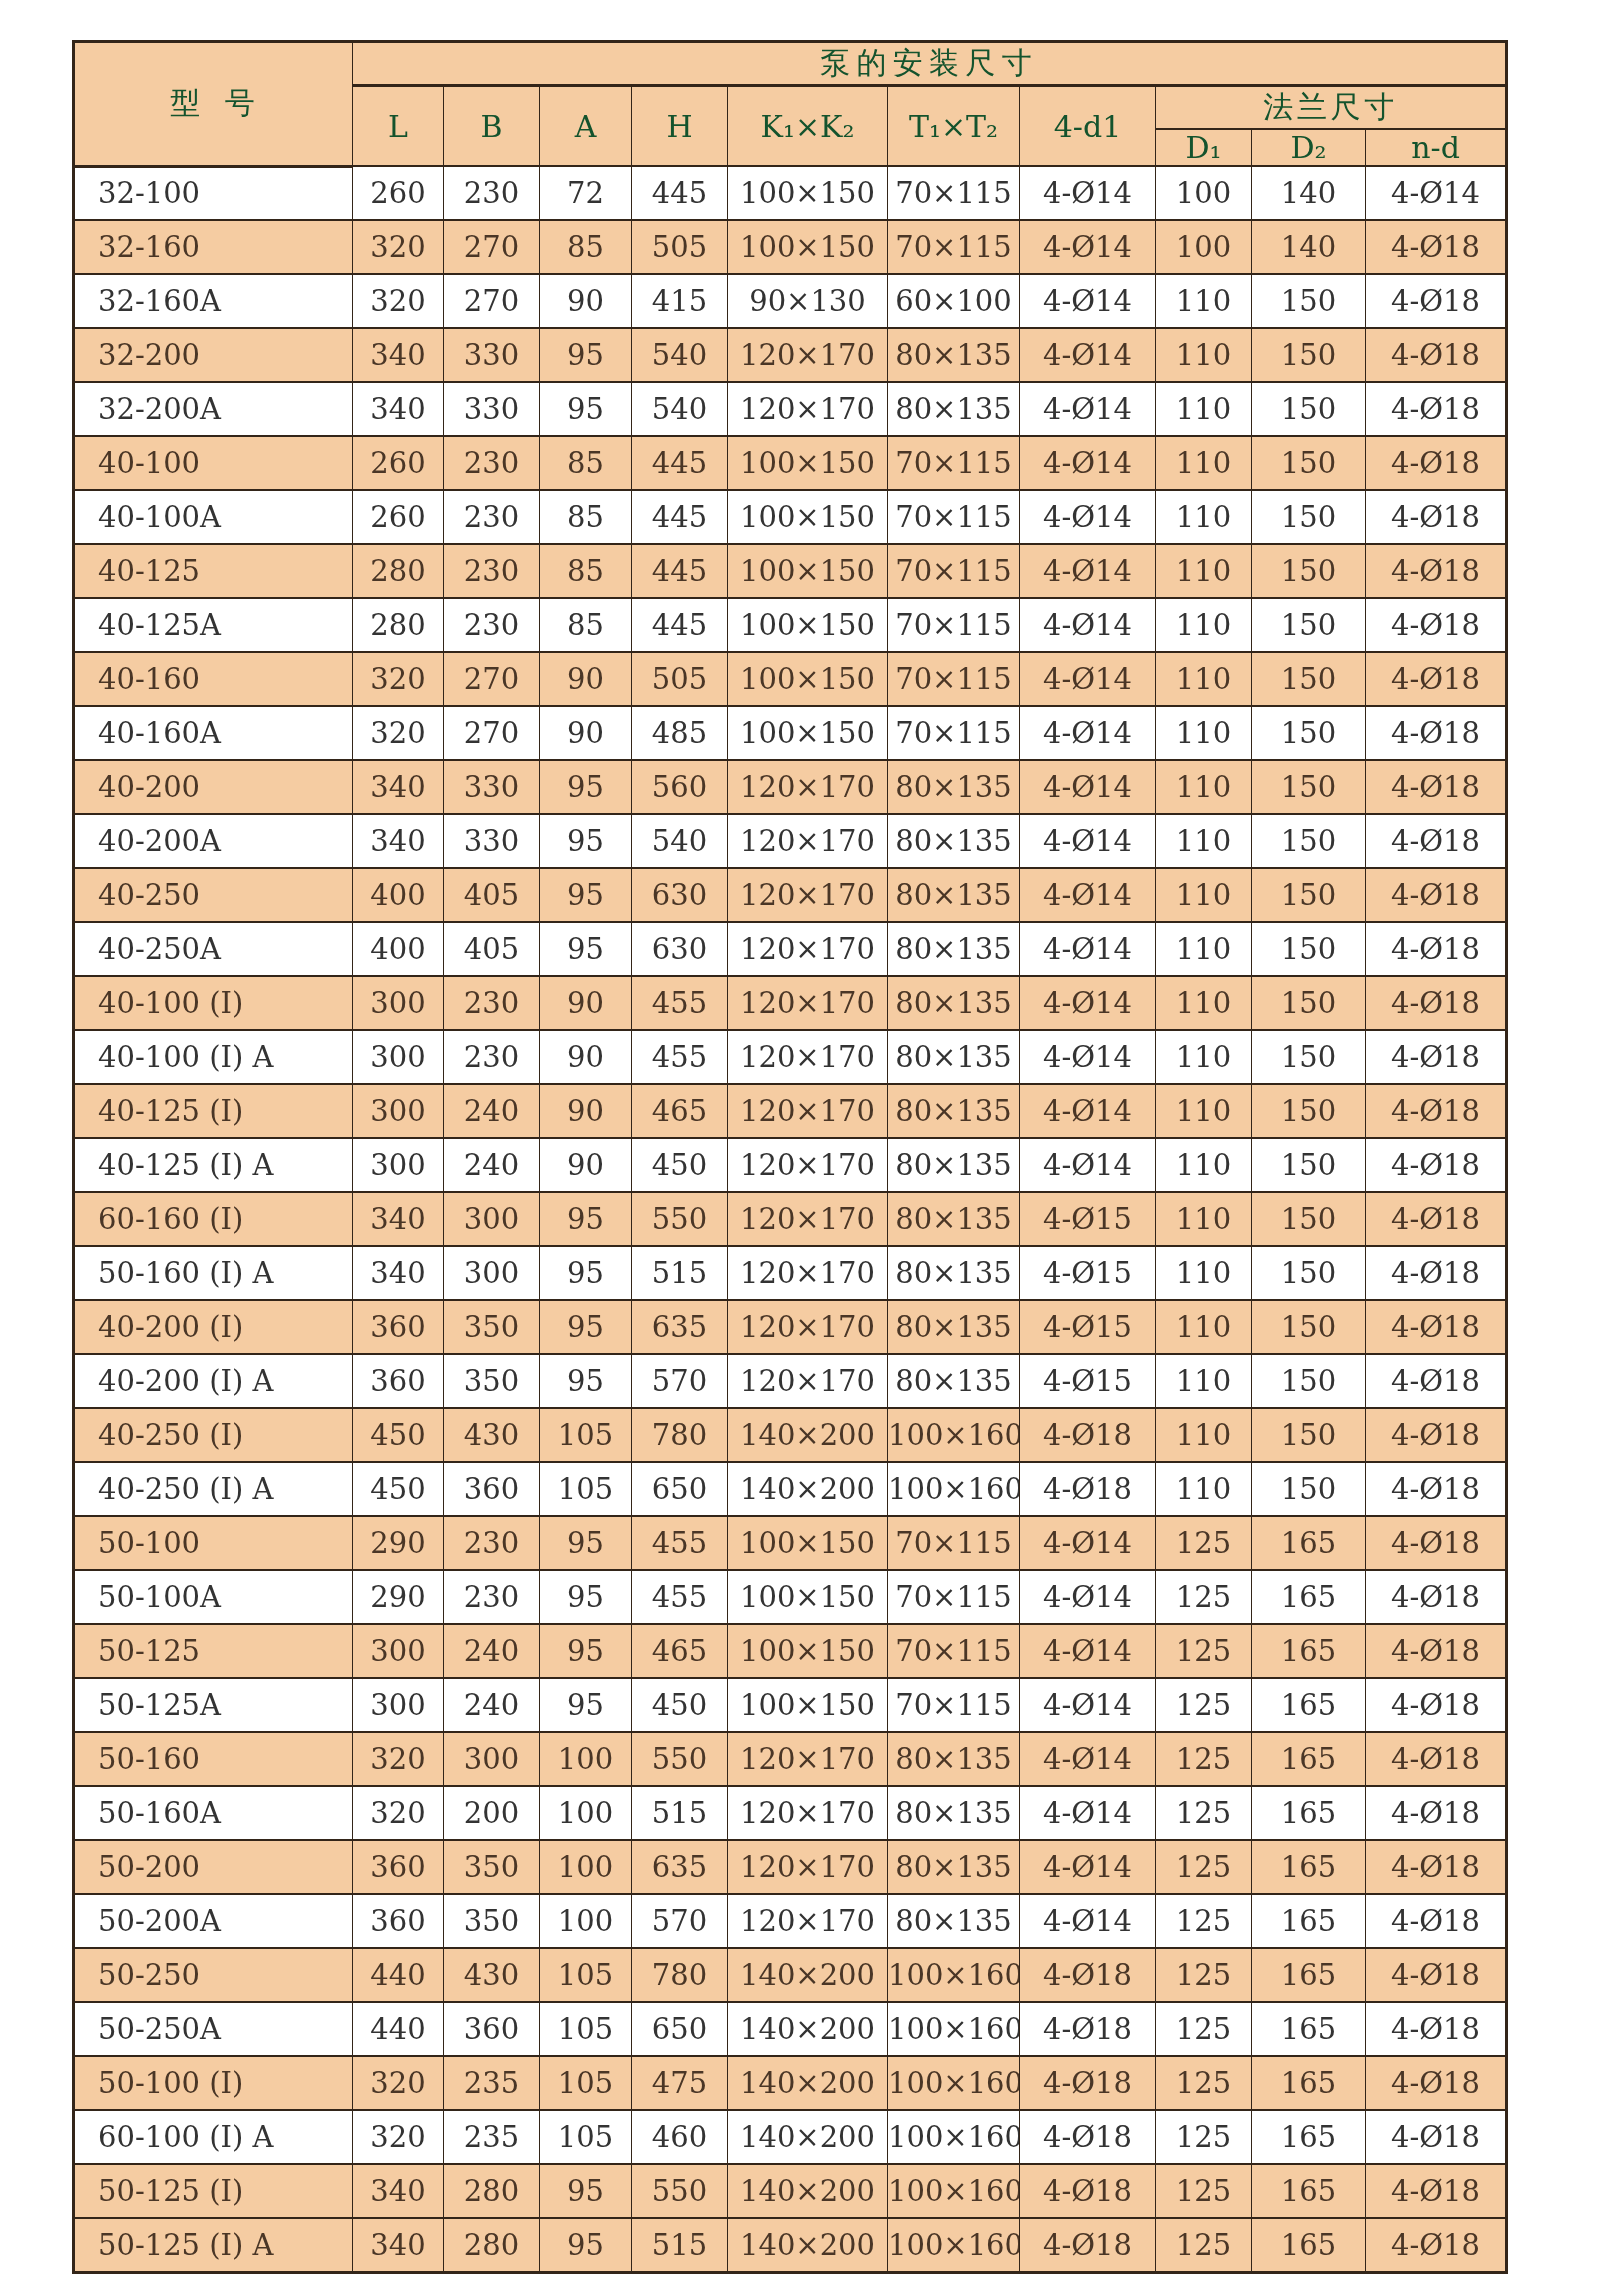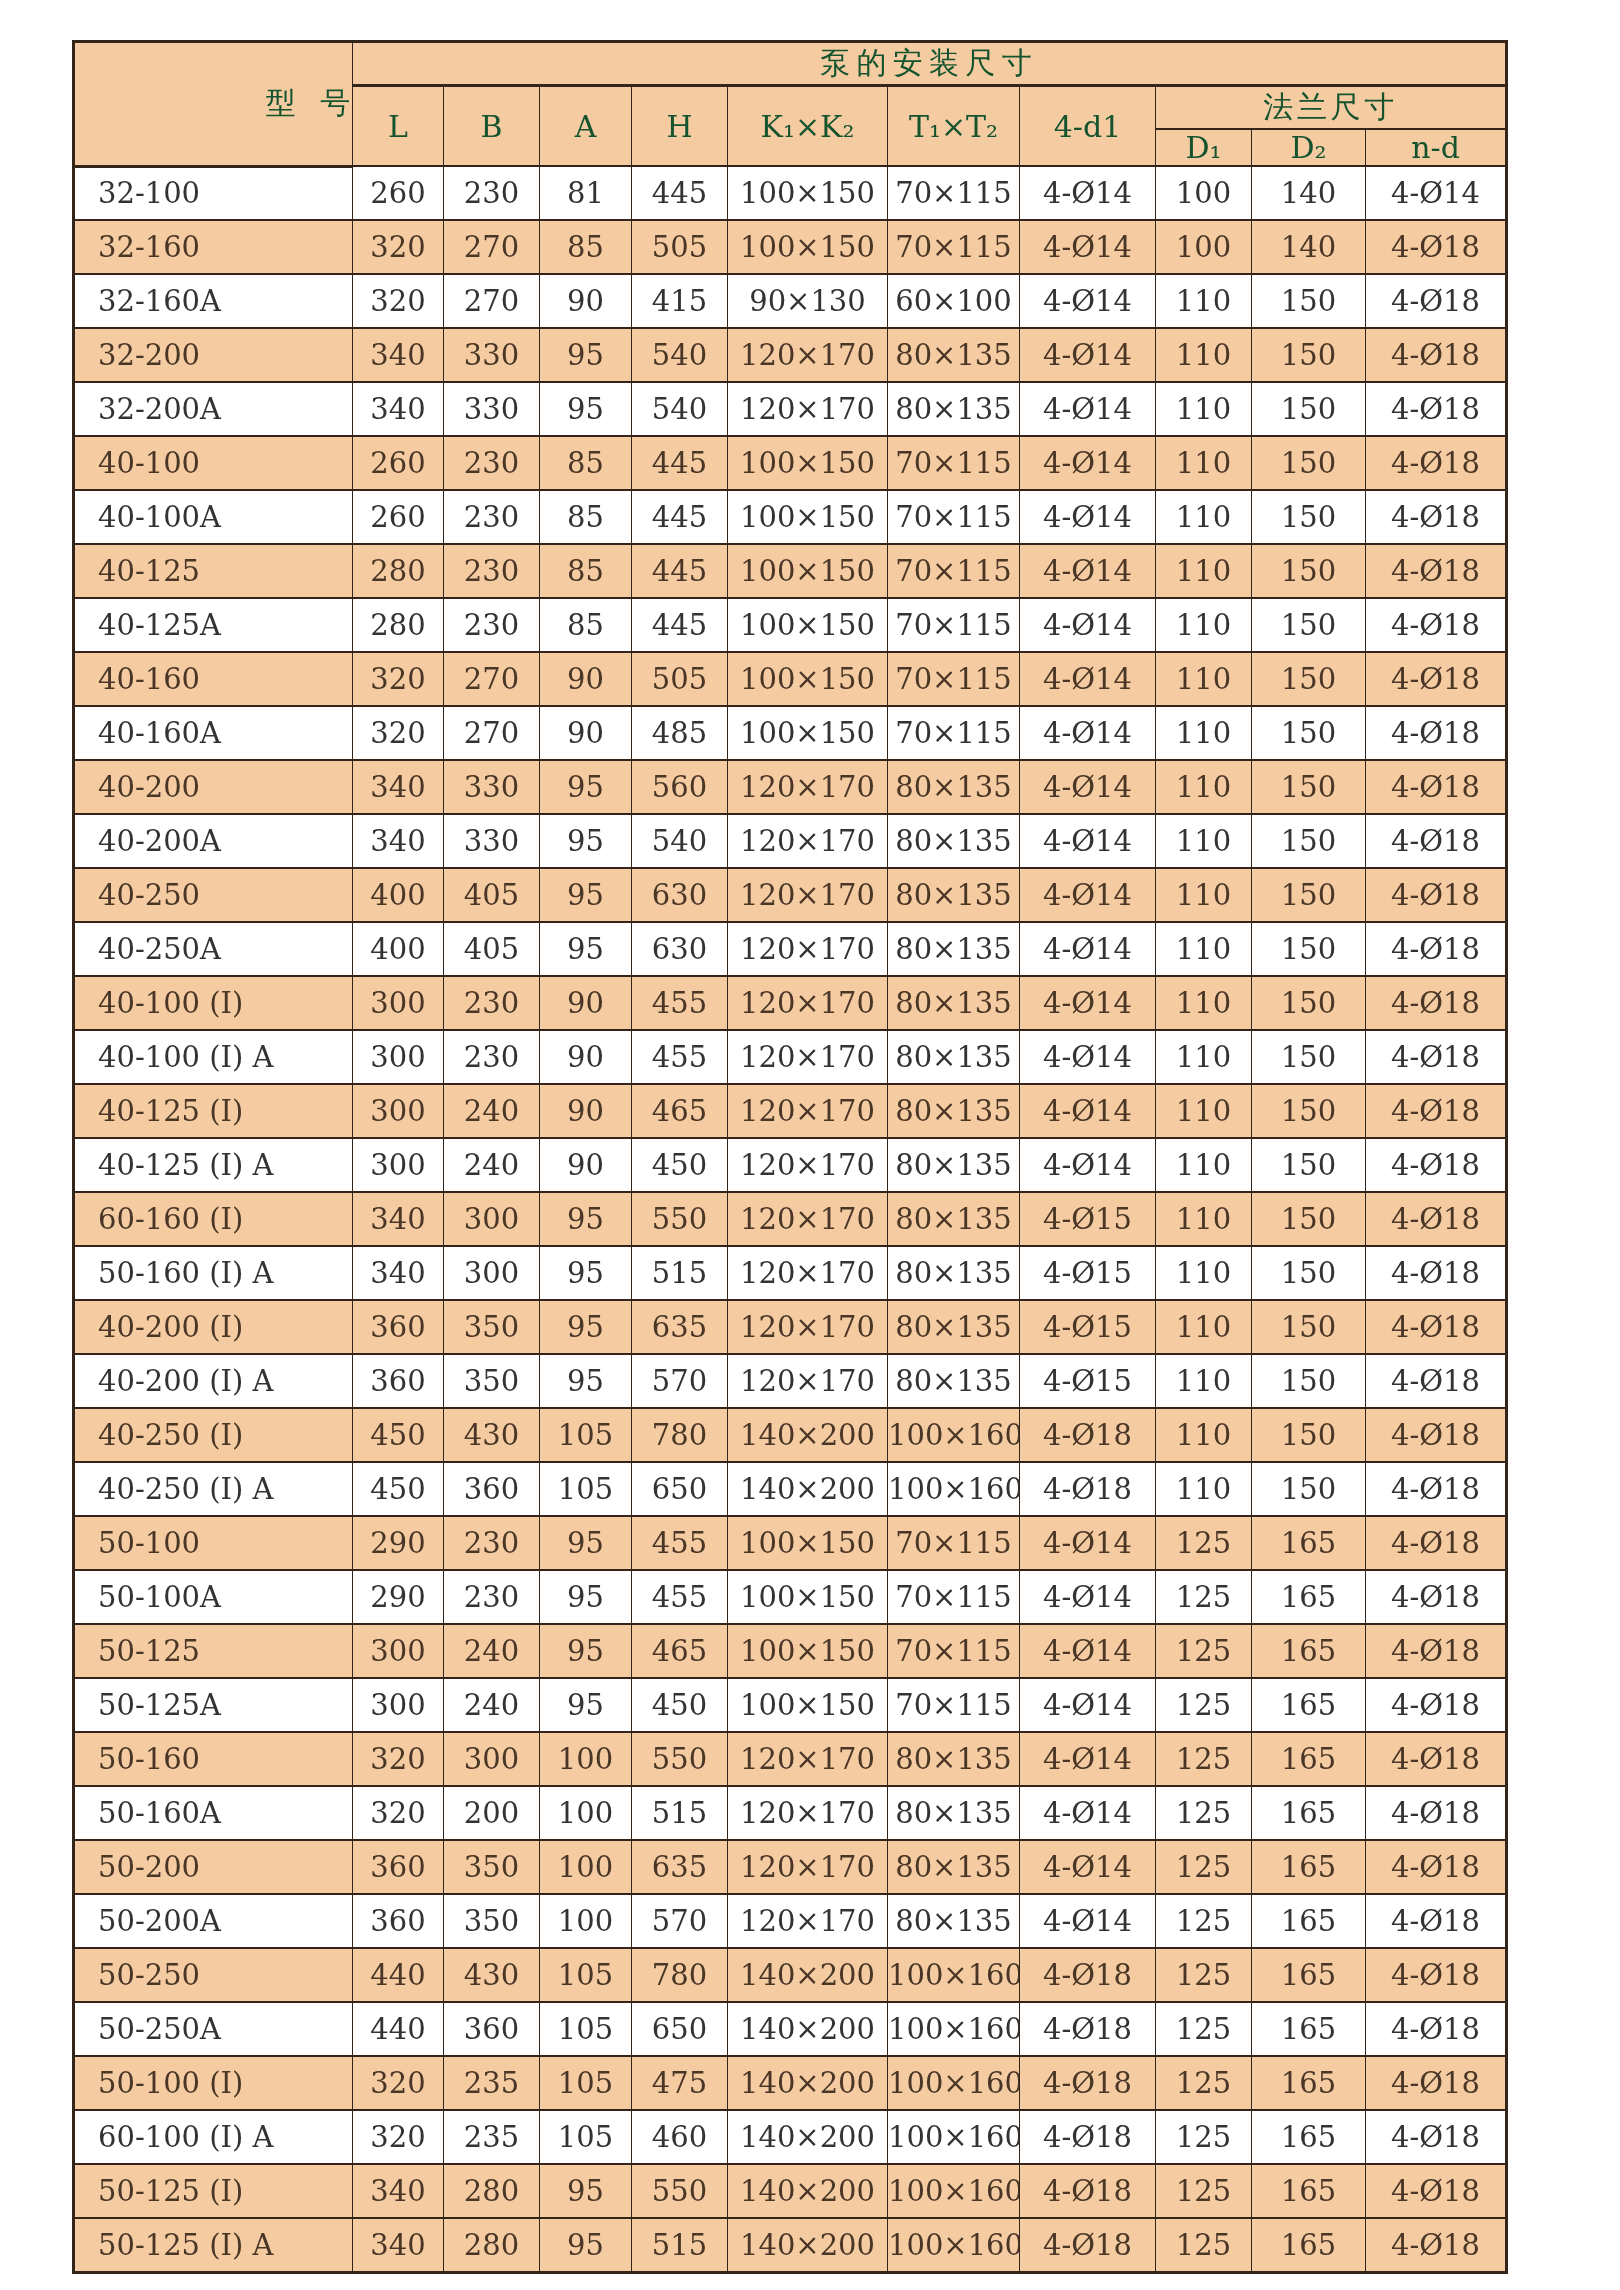--- a/index.html
+++ b/index.html
@@ -41,21 +41,21 @@
   thead th{
     background:var(--peach);
     font-size:30px;
     color:#14532d;
   }
   tr.h1 th{height:33px;border-bottom-width:3.6px;}
   tr.h2 th{height:31px;}
   tr.h3 th{height:31px;}
   .main-header{letter-spacing:6.3px;}
   .flange-header{letter-spacing:3.6px;}
-  .model-h{white-space:pre;letter-spacing:1.8px;text-align:right;}
+  .model-h{white-space:pre;letter-spacing:1.8px;}
   tbody tr{height:54px;}
   tbody tr.shaded td{
     background:var(--peach);
     color:var(--text-brown);
   }
   td.model-cell{
     text-align:left;
     padding-left:23px;
     white-space:pre;
     margin-top:44px;
@@ -98,21 +98,21 @@
         <th>D₁</th>
         <th>D₂</th>
         <th>n-d</th>
       </tr>
     </thead>
     <tbody id="tbody">
         <tr>
           <td class="model-cell">32-100</td>
           <td>260</td>
           <td>230</td>
-          <td>81</td>
+          <td>72</td>
           <td>445</td>
           <td>100×150</td>
           <td>70×115</td>
           <td>4-Ø14</td>
           <td>100</td>
           <td>140</td>
           <td>4-Ø14</td>
         </tr>
         <tr class="shaded">
           <td class="model-cell">32-160</td>

